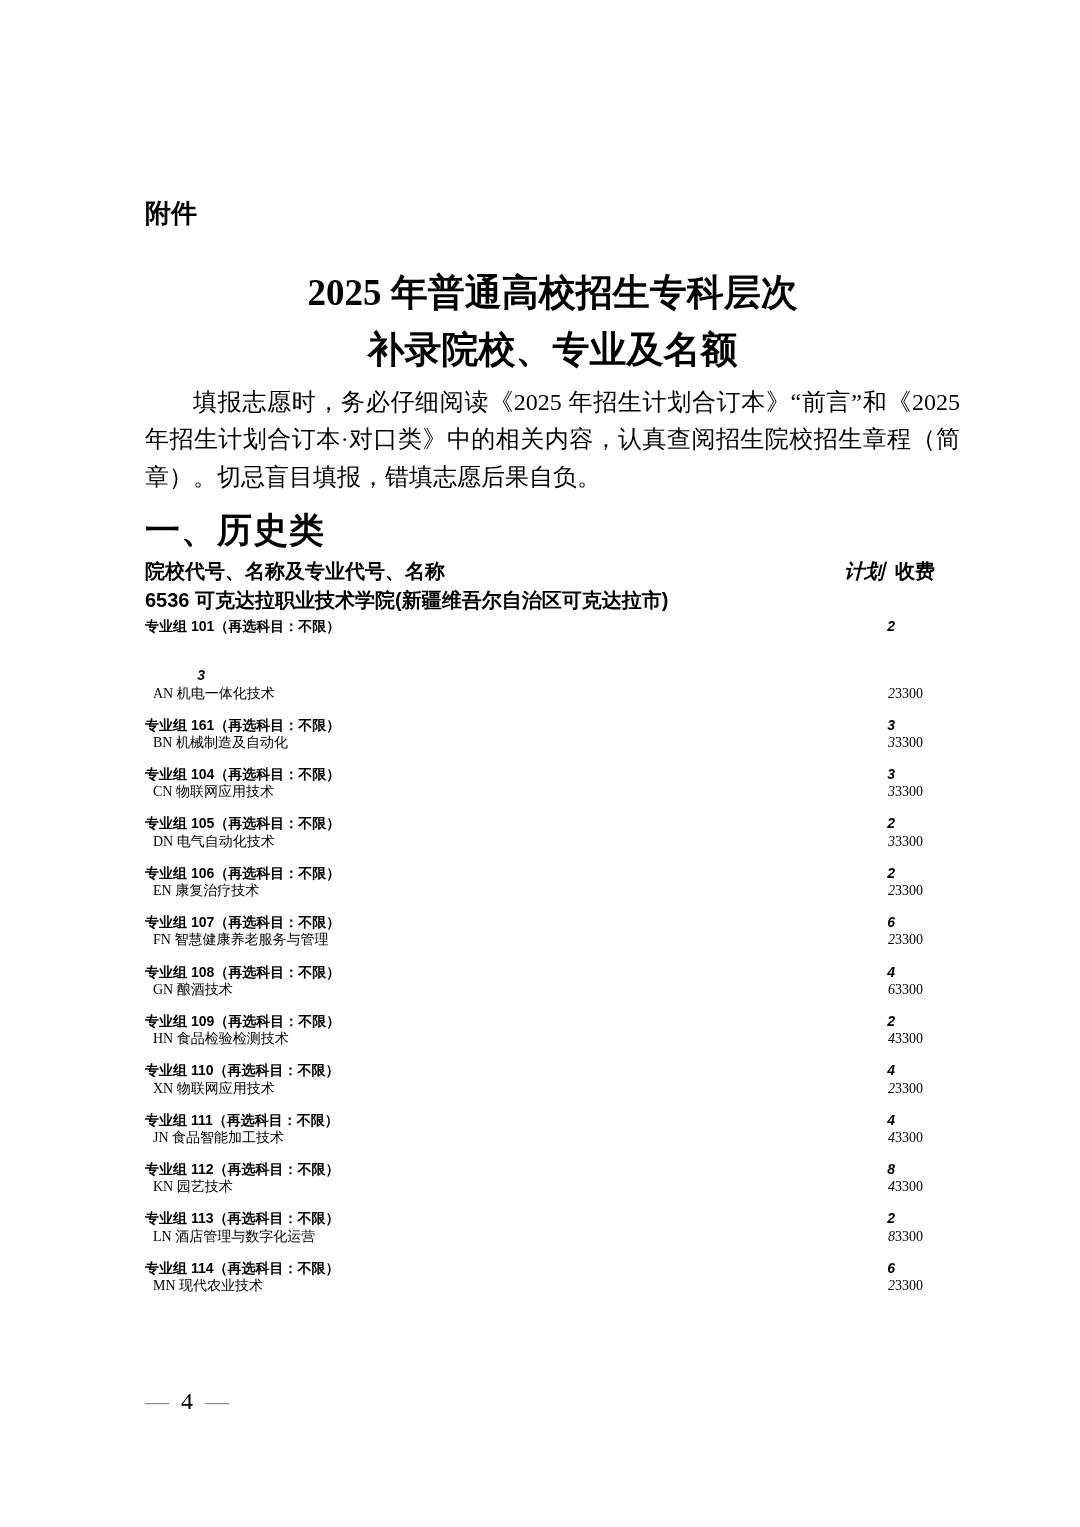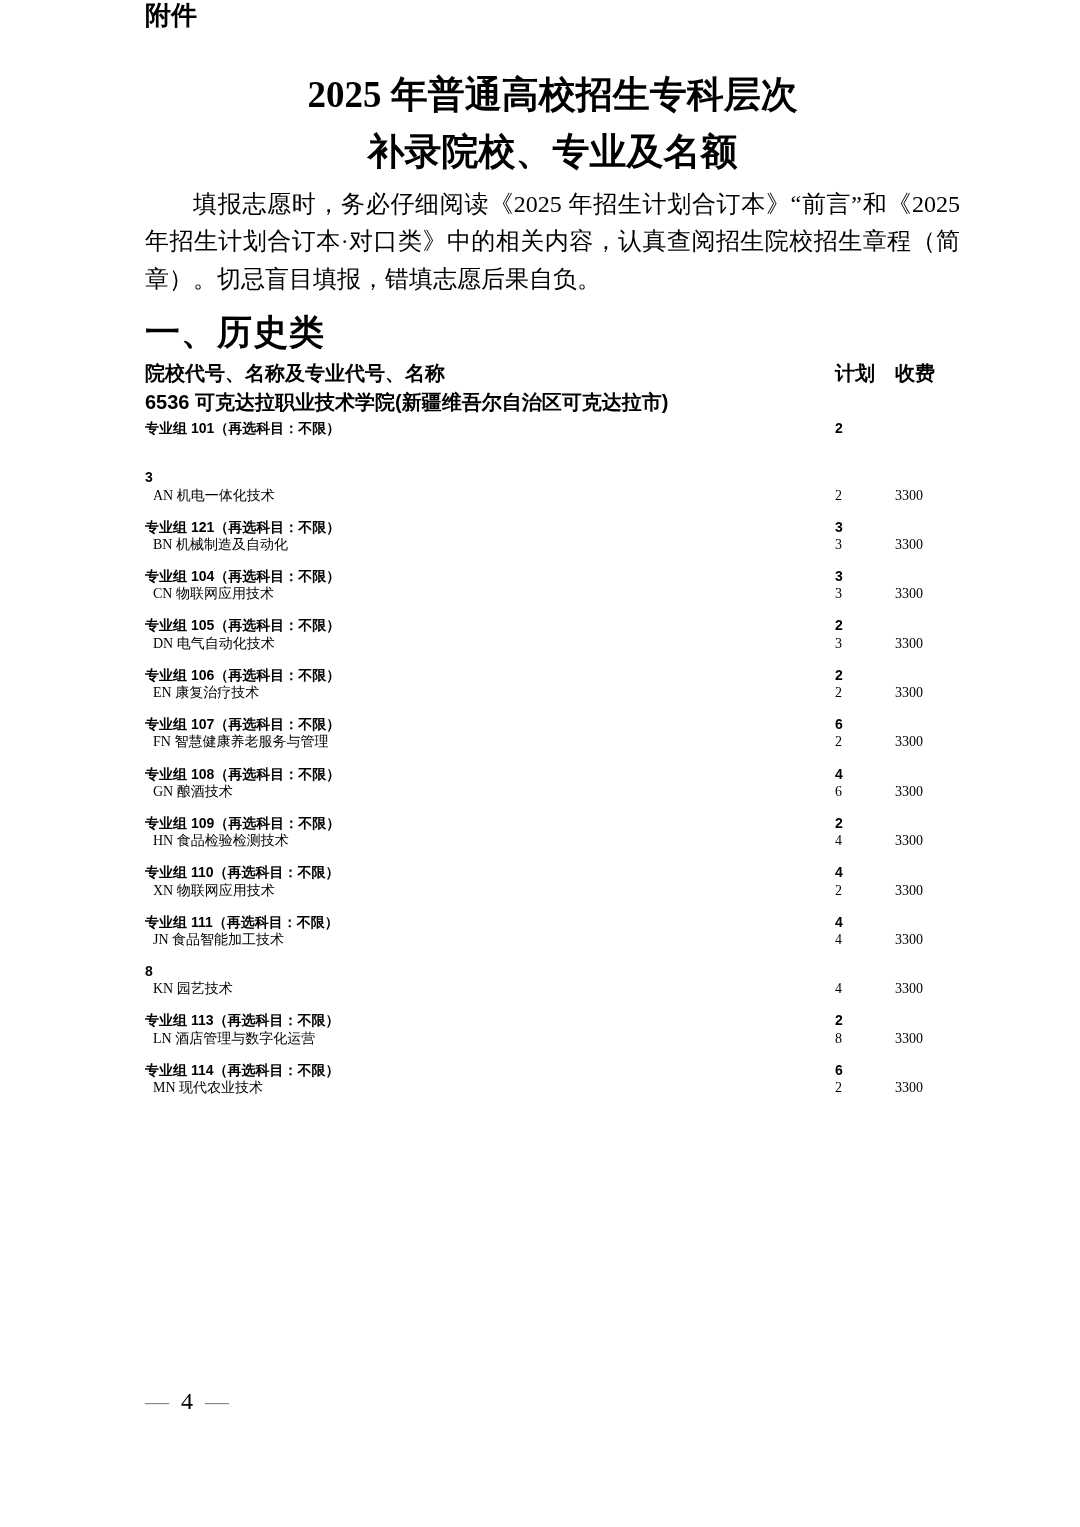--- a/index.html
+++ b/index.html
@@ -10,22 +10,23 @@
     width: 1080px;
     height: 1527px;
     background: #ffffff;
     color: #000000;
     overflow: hidden;
     font-family: "Liberation Serif", "DejaVu Serif", serif;
   }
   .content {
     position: absolute;
     left: 145px;
-    top: 0;
+    top: 8px;
     width: 815px;
+    padding-top: 190px;
   }
   .attachment-label {
     font-family: "Liberation Sans", "DejaVu Sans", sans-serif;
     font-weight: 600;
     font-size: 26px;
     line-height: 30px;
   }
   .doc-title {
     margin: 36px 0 0 0;
     text-align: center;
@@ -57,28 +58,29 @@
     font-size: 35px;
     line-height: 44px;
     letter-spacing: 1px;
   }
   .table { margin-top: 4px; }
   .trow {
     display: flex;
     align-items: baseline;
   }
   .tname { flex: 1 1 auto; white-space: nowrap; overflow: hidden; }
-  .tplan { flex: 0 0 60px; text-align: left; }
+  .tplan { flex: 0 0 60px; text-align: right; font-style: italic; }
   .tfee  { flex: 0 0 65px; text-align: left; }
   .thead {
     font-family: "Liberation Sans", "DejaVu Sans", sans-serif;
     font-weight: 600;
     font-size: 20px;
     height: 30px;
     line-height: 30px;
+    gap: 11px;
   }
   .school-row {
     font-family: "Liberation Sans", "DejaVu Sans", sans-serif;
     font-weight: 600;
     font-size: 20px;
     height: 28px;
     line-height: 28px;
   }
   .brow {
     font-size: 14px;
@@ -157,21 +159,21 @@
           <div class="trow brow group">
             <span class="tplan">3</span>
             <span class="tfee"></span>
           </div>
           <div class="trow brow major">
             <span class="tname">BN 机械制造及自动化</span>
             <span class="tplan">3</span>
             <span class="tfee">3300</span>
           </div>
           <div class="trow brow group">
-            <span class="tname">专业组 121（再选科目：不限）</span>
+            <span class="tname">专业组 161（再选科目：不限）</span>
             <span class="tplan">3</span>
             <span class="tfee"></span>
           </div>
           <div class="trow brow major">
             <span class="tname">CN 物联网应用技术</span>
             <span class="tplan">3</span>
             <span class="tfee">3300</span>
           </div>
           <div class="trow brow group">
             <span class="tname">专业组 104（再选科目：不限）</span>
@@ -247,20 +249,21 @@
             <span class="tname">专业组 111（再选科目：不限）</span>
             <span class="tplan">4</span>
             <span class="tfee"></span>
           </div>
           <div class="trow brow major">
             <span class="tname">KN 园艺技术</span>
             <span class="tplan">4</span>
             <span class="tfee">3300</span>
           </div>
           <div class="trow brow group">
+            <span class="tname">专业组 112（再选科目：不限）</span>
             <span class="tplan">8</span>
             <span class="tfee"></span>
           </div>
           <div class="trow brow major">
             <span class="tname">LN 酒店管理与数字化运营</span>
             <span class="tplan">8</span>
             <span class="tfee">3300</span>
           </div>
           <div class="trow brow group">
             <span class="tname">专业组 113（再选科目：不限）</span>

